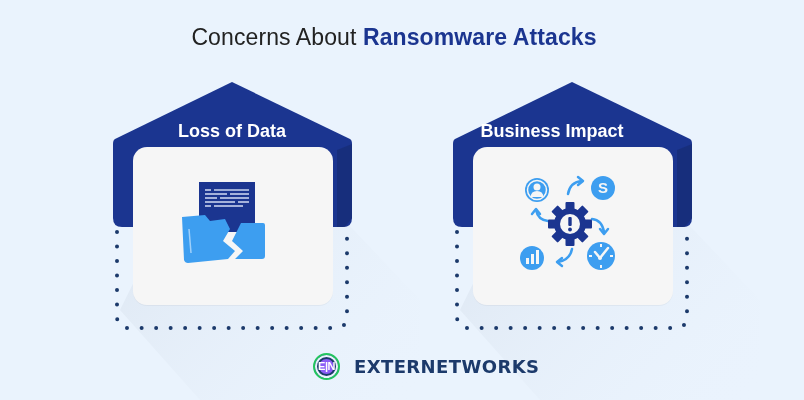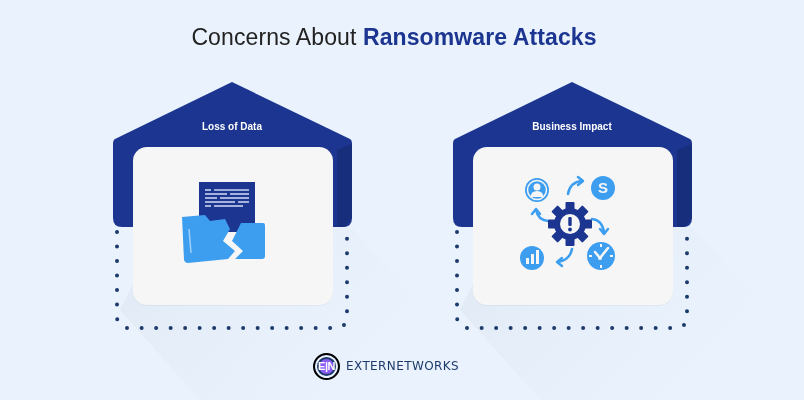--- a/index.html
+++ b/index.html
@@ -10,44 +10,44 @@
     font-family: "Liberation Sans", sans-serif;
   }
   .title {
     position: absolute; left: 0; top: 24px; width: 788px;
     text-align: center; font-size: 23px; color: #222;
     letter-spacing: 0.1px;
   }
   .title .accent { color: #1b3590; font-weight: bold; }
   .house-svg { position: absolute; left: 0; top: 0; }
   .house-label {
-    position: absolute; color: #fff; font-weight: bold; font-size: 10px;
+    position: absolute; color: #fff; font-weight: bold; font-size: 18px;
     text-align: center; width: 240px; top: 121px;
   }
   .card {
     position: absolute; top: 147px; width: 200px; height: 158px;
     background: #f6f6f6; border-radius: 14px;
     box-shadow: 0 1px 0 rgba(0,0,0,0.04);
   }
   .icon { position: absolute; }
   .logo {
     position: absolute; left: 313px; top: 352px; height: 28px;
     display: flex; align-items: center; gap: 6px;
   }
   .logo-mark {
     width: 27px; height: 27px; border-radius: 50%;
-    background: #8b5cf6; border: 2px solid #000000;
+    background: #8b5cf6; border: 2px solid #22c55e;
     box-shadow: inset 0 0 0 2px #eaf3fd, inset 0 0 0 4px #1c3a6b;
     display: flex; align-items: center; justify-content: center;
     color: #fff; font-weight: bold; font-size: 11px; letter-spacing: -0.5px;
     box-sizing: border-box;
   }
   .logo-text {
-    color: #1c3a6b; font-weight: normal; font-size: 12px;
-    letter-spacing: 0.4px; font-family: "DejaVu Sans", sans-serif;
+    color: #1c3a6b; font-weight: bold; font-size: 18px;
+    letter-spacing: 0.4px; font-family: "DejaVu Sans", sans-serif; margin-left: 8px;
   }
 </style>
 </head>
 <body>
 
 <div class="title">
   <span>Concerns About </span><span class="accent">Ransomware Attacks</span>
 </div>
 
 <svg class="house-svg" width="804" height="400">
@@ -95,21 +95,21 @@
         <line x1="37" y1="27" x2="66" y2="27"></line>
     </g>
 
     <path d="M5,38 L28,36 L33,42 L48,40 L53,50 L46,62 L58,72 L51,80 L11,84 Q8,84 7,81 Z" fill="#3d9ef0"></path>
     <line x1="12" y1="50" x2="14" y2="74" stroke="#9fd0fa" stroke-width="1.5"></line>
 
     <path d="M60,52 L64,44 L86,44 Q88,44 88,46 L88,77 Q88,80 85,80 L58,80 L66,72 L55,62 Z" fill="#3d9ef0"></path>
   </svg>
 </div>
 
-<div class="house-label" style="left:452px;">Business Impact</div>
+<div class="house-label" style="left:432px;">Business Impact</div>
 <div class="card" style="left:473px;">
   <svg class="icon" style="left:47px; top:27px;" width="100" height="100" viewBox="0 0 100 100">
 
     <g>
       <circle cx="17" cy="16" r="12" fill="#3d9ef0"></circle>
       <circle cx="17" cy="16" r="9.5" fill="none" stroke="#f6f6f6" stroke-width="1.5"></circle>
       <circle cx="17" cy="13" r="3.5" fill="#f6f6f6"></circle>
       <path d="M10.5,23 Q11,17 17,17 Q23,17 23.5,23 Z" fill="#f6f6f6"></path>
     </g>
 

